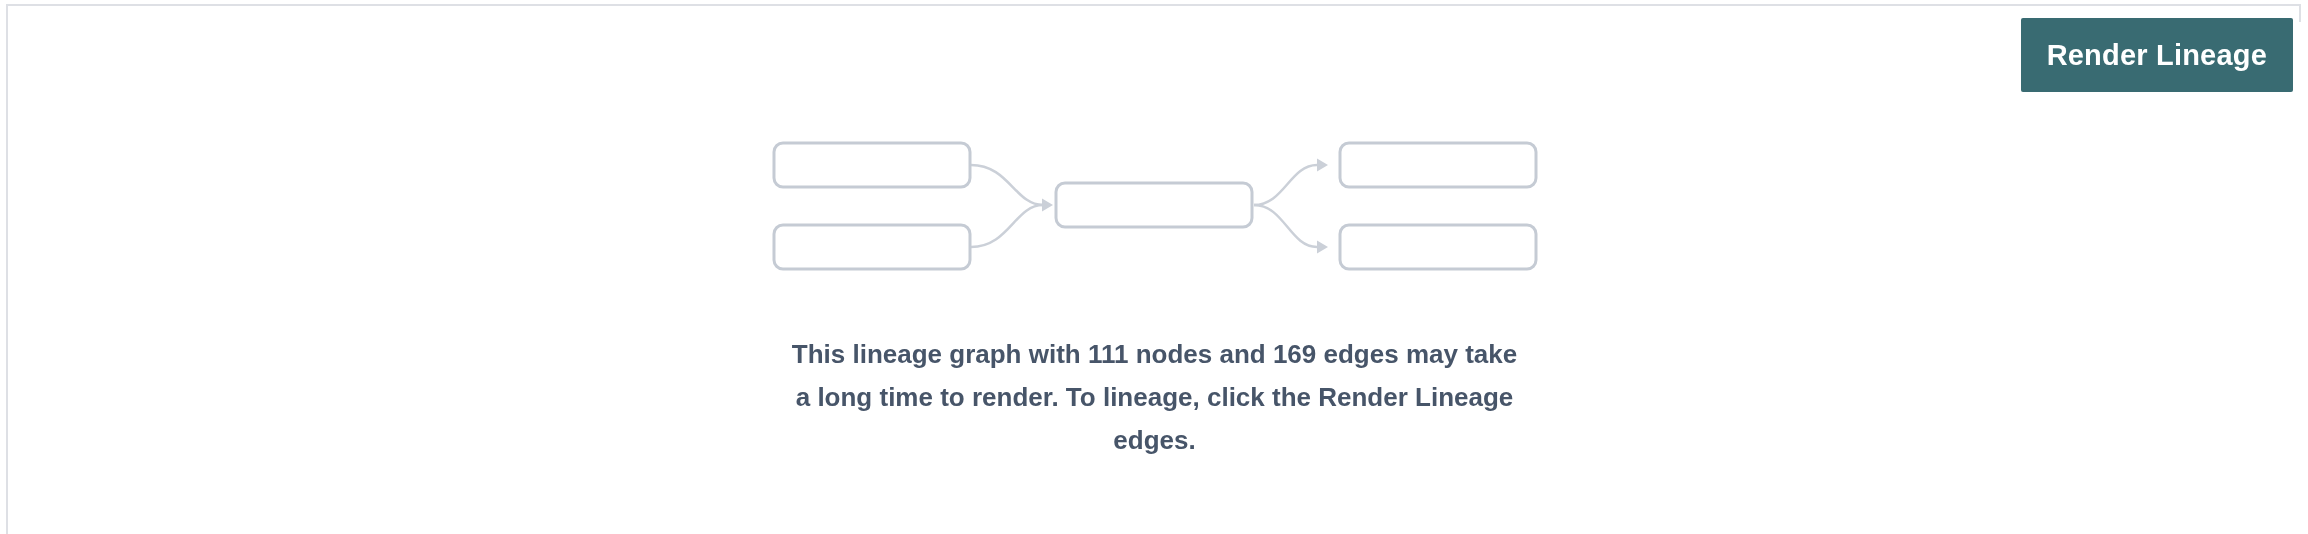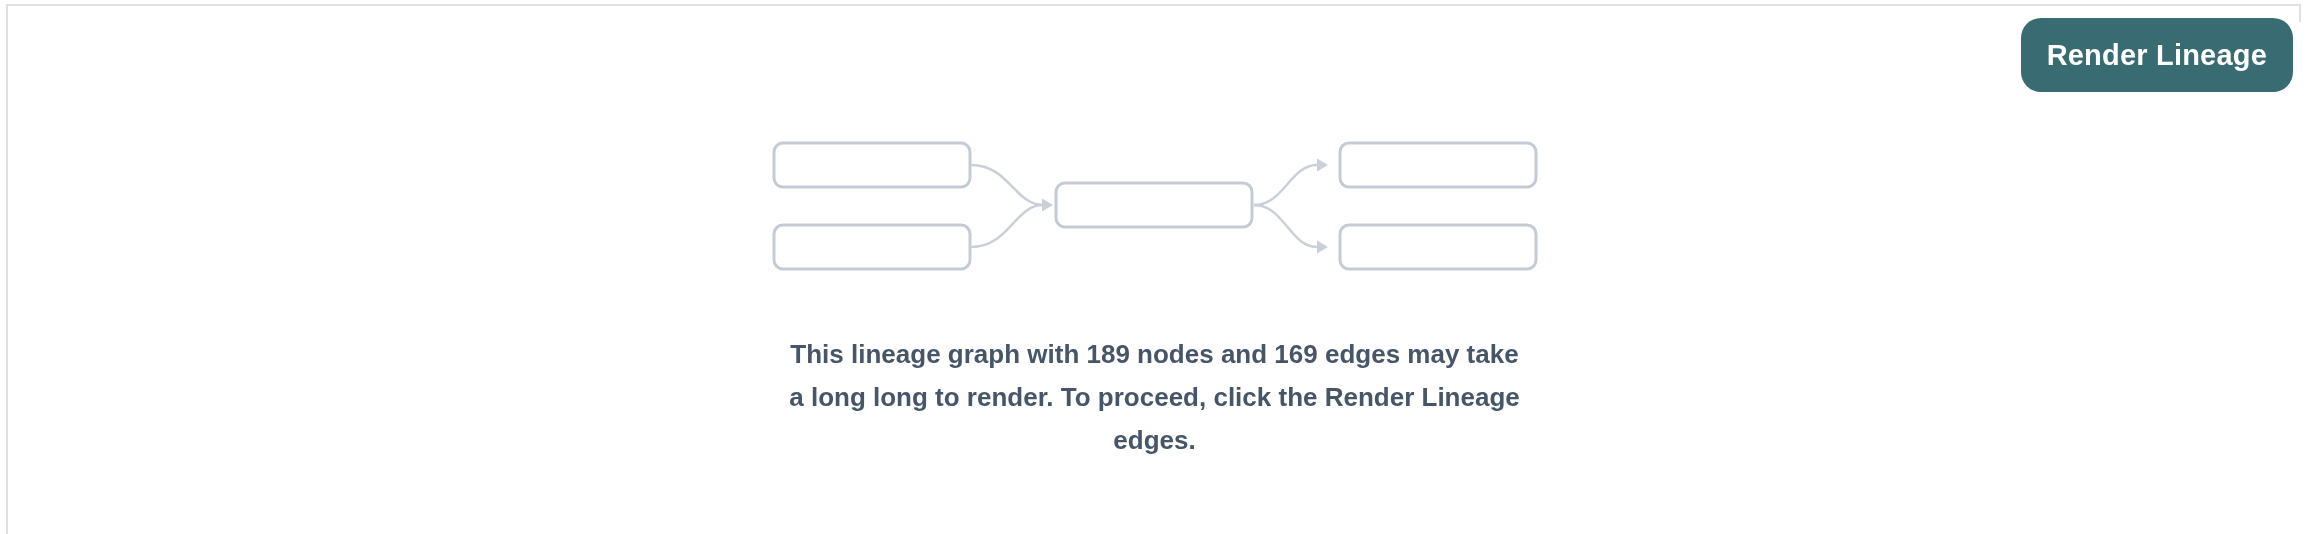--- a/index.html
+++ b/index.html
@@ -23,21 +23,21 @@
     background: #dee0e5;
   }
   .render-btn {
     position: absolute;
     top: 12px; right: 8px;
     height: 74px;
     padding: 0 26px;
     background: #396b72;
     color: #ffffff;
     border: none;
-    border-radius: 20px;
+    border-radius: 2px;
     font-family: "Liberation Sans", "DejaVu Sans", sans-serif;
     font-size: 29px;
     font-weight: 700;
     letter-spacing: 0.2px;
     cursor: pointer;
   }
   .center-content {
     position: absolute;
     top: 135px;
     left: 50%;
@@ -80,19 +80,19 @@
       <polygon points="545,99.5 556,106 545,112.5" fill="#cbd0d8"></polygon>
 
       <rect x="2" y="2" width="196" height="44" rx="9" fill="#ffffff" stroke="#c5cbd4" stroke-width="3"></rect>
       <rect x="2" y="84" width="196" height="44" rx="9" fill="#ffffff" stroke="#c5cbd4" stroke-width="3"></rect>
       <rect x="284" y="42" width="196" height="44" rx="9" fill="#ffffff" stroke="#c5cbd4" stroke-width="3"></rect>
       <rect x="568" y="2" width="196" height="44" rx="9" fill="#ffffff" stroke="#c5cbd4" stroke-width="3"></rect>
       <rect x="568" y="84" width="196" height="44" rx="9" fill="#ffffff" stroke="#c5cbd4" stroke-width="3"></rect>
     </svg>
 
     <div class="message">
-      <div class="line">This lineage graph with 189 nodes and 169 edges may take</div>
-      <div class="line">a long long to render. To proceed, click the Render Lineage</div>
+      <div class="line">This lineage graph with 111 nodes and 169 edges may take</div>
+      <div class="line">a long time to render. To lineage, click the Render Lineage</div>
       <div class="line">edges.</div>
     </div>
 
   </div>
 </div>
 
 </body></html>

